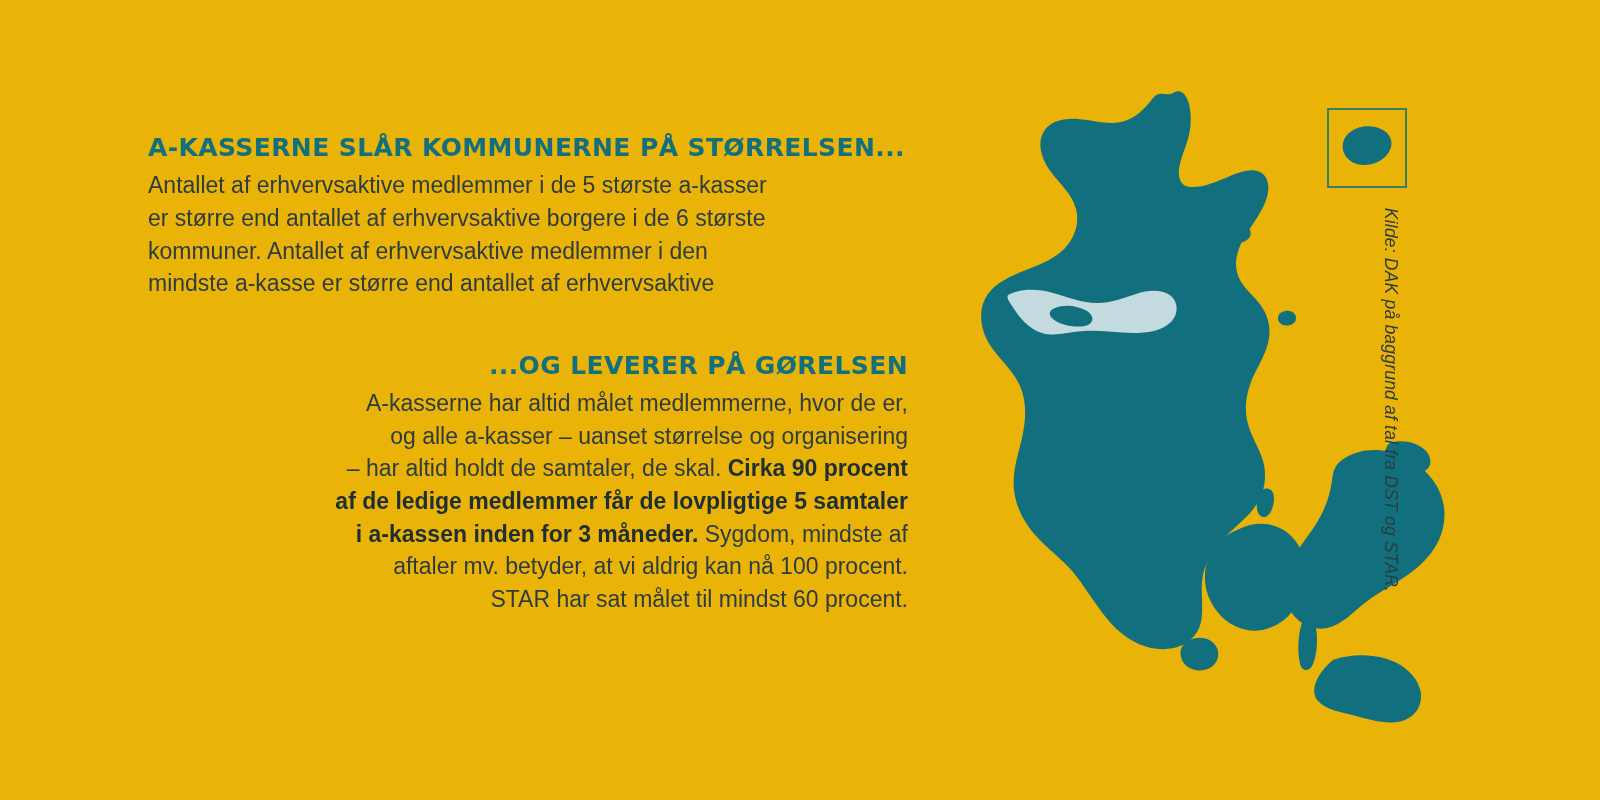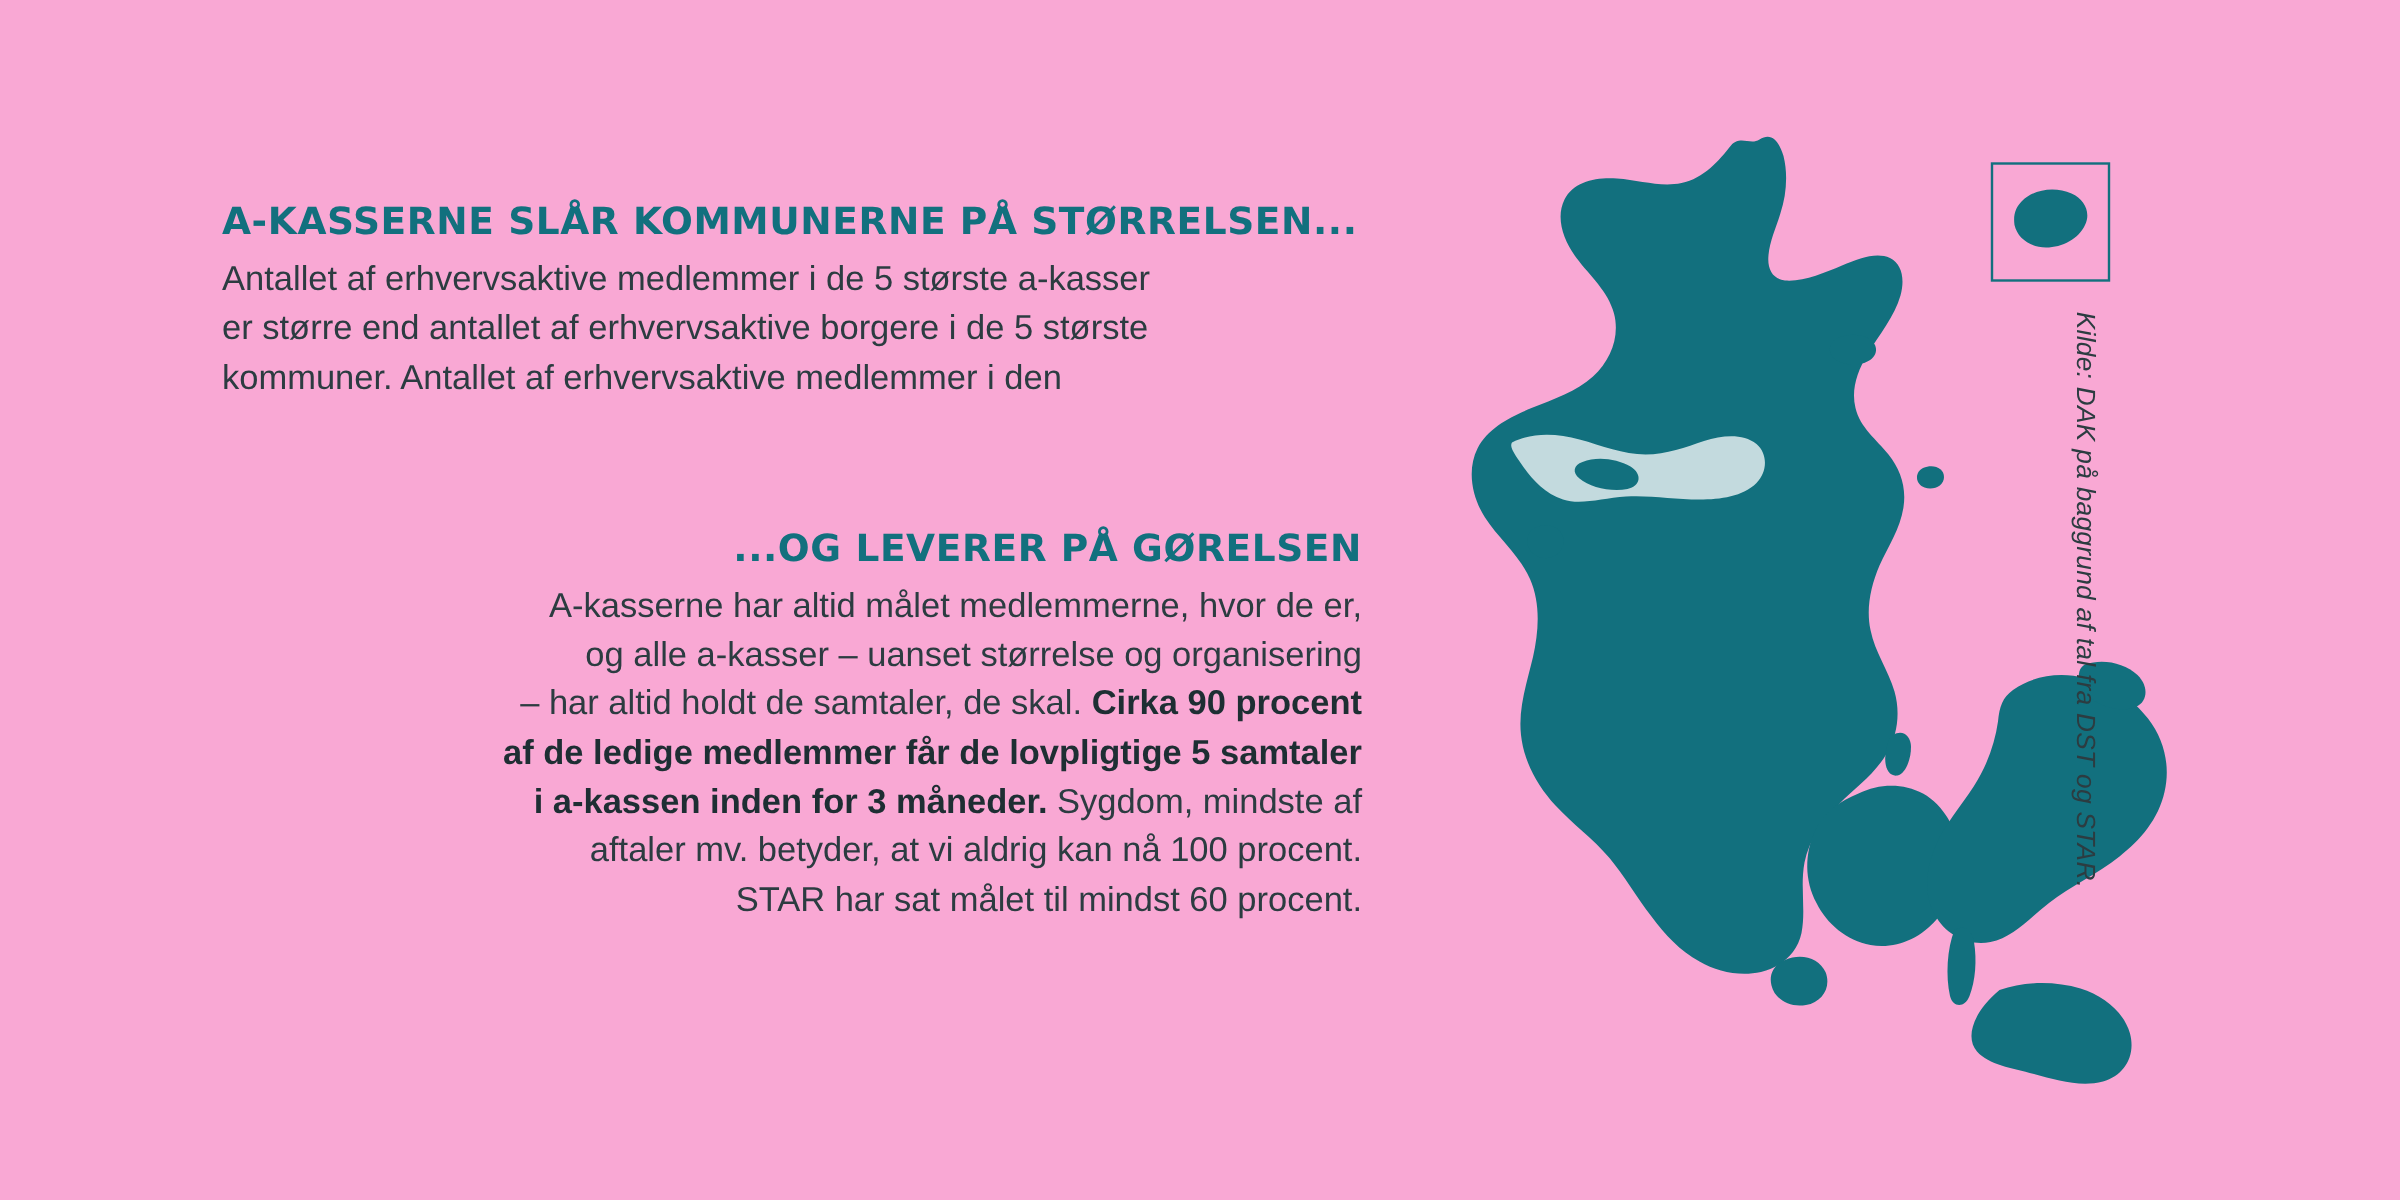--- a/index.html
+++ b/index.html
@@ -10,21 +10,21 @@
     width: 1600px;
     height: 800px;
     background: #c3dade;
     font-family: "DejaVu Sans", sans-serif;
     overflow: hidden;
   }
   .canvas {
     position: relative;
     width: 1600px;
     height: 800px;
-    background: #f9a8d4;
+    background: #eab308;
   }
 
   
   .text-column {
     position: absolute;
     left: 148px;
     top: 132px;
     width: 760px;
   }
   .block + .block {
@@ -87,23 +87,23 @@
 <body>
 
 <div class="canvas">
 
   <div class="text-column">
 
     <div class="block">
       <h2 class="block-heading">A-KASSERNE SLÅR KOMMUNERNE PÅ STØRRELSEN...</h2>
       <p class="block-body">
         <span>Antallet af erhvervsaktive medlemmer i de 5 største a-kasser</span><br>
-        <span>er større end antallet af erhvervsaktive borgere i de 5 største</span><br>
+        <span>er større end antallet af erhvervsaktive borgere i de 6 største</span><br>
         <span>kommuner. Antallet af erhvervsaktive medlemmer i den</span><br>
-        <br>
+        <span>mindste a-kasse er større end antallet af erhvervsaktive</span><br>
       </p>
     </div>
 
     <div class="block">
       <h2 class="block-heading">...OG LEVERER PÅ GØRELSEN</h2>
       <p class="block-body">
         <span>A-kasserne har altid målet medlemmerne, hvor de er,</span><br>
         <span>og alle a-kasser – uanset størrelse og organisering</span><br>
         <span>– har altid holdt de samtaler, de skal. </span><span class="strong">Cirka 90 procent</span><br>
         <span class="strong">af de ledige medlemmer får de lovpligtige 5 samtaler</span><br>

